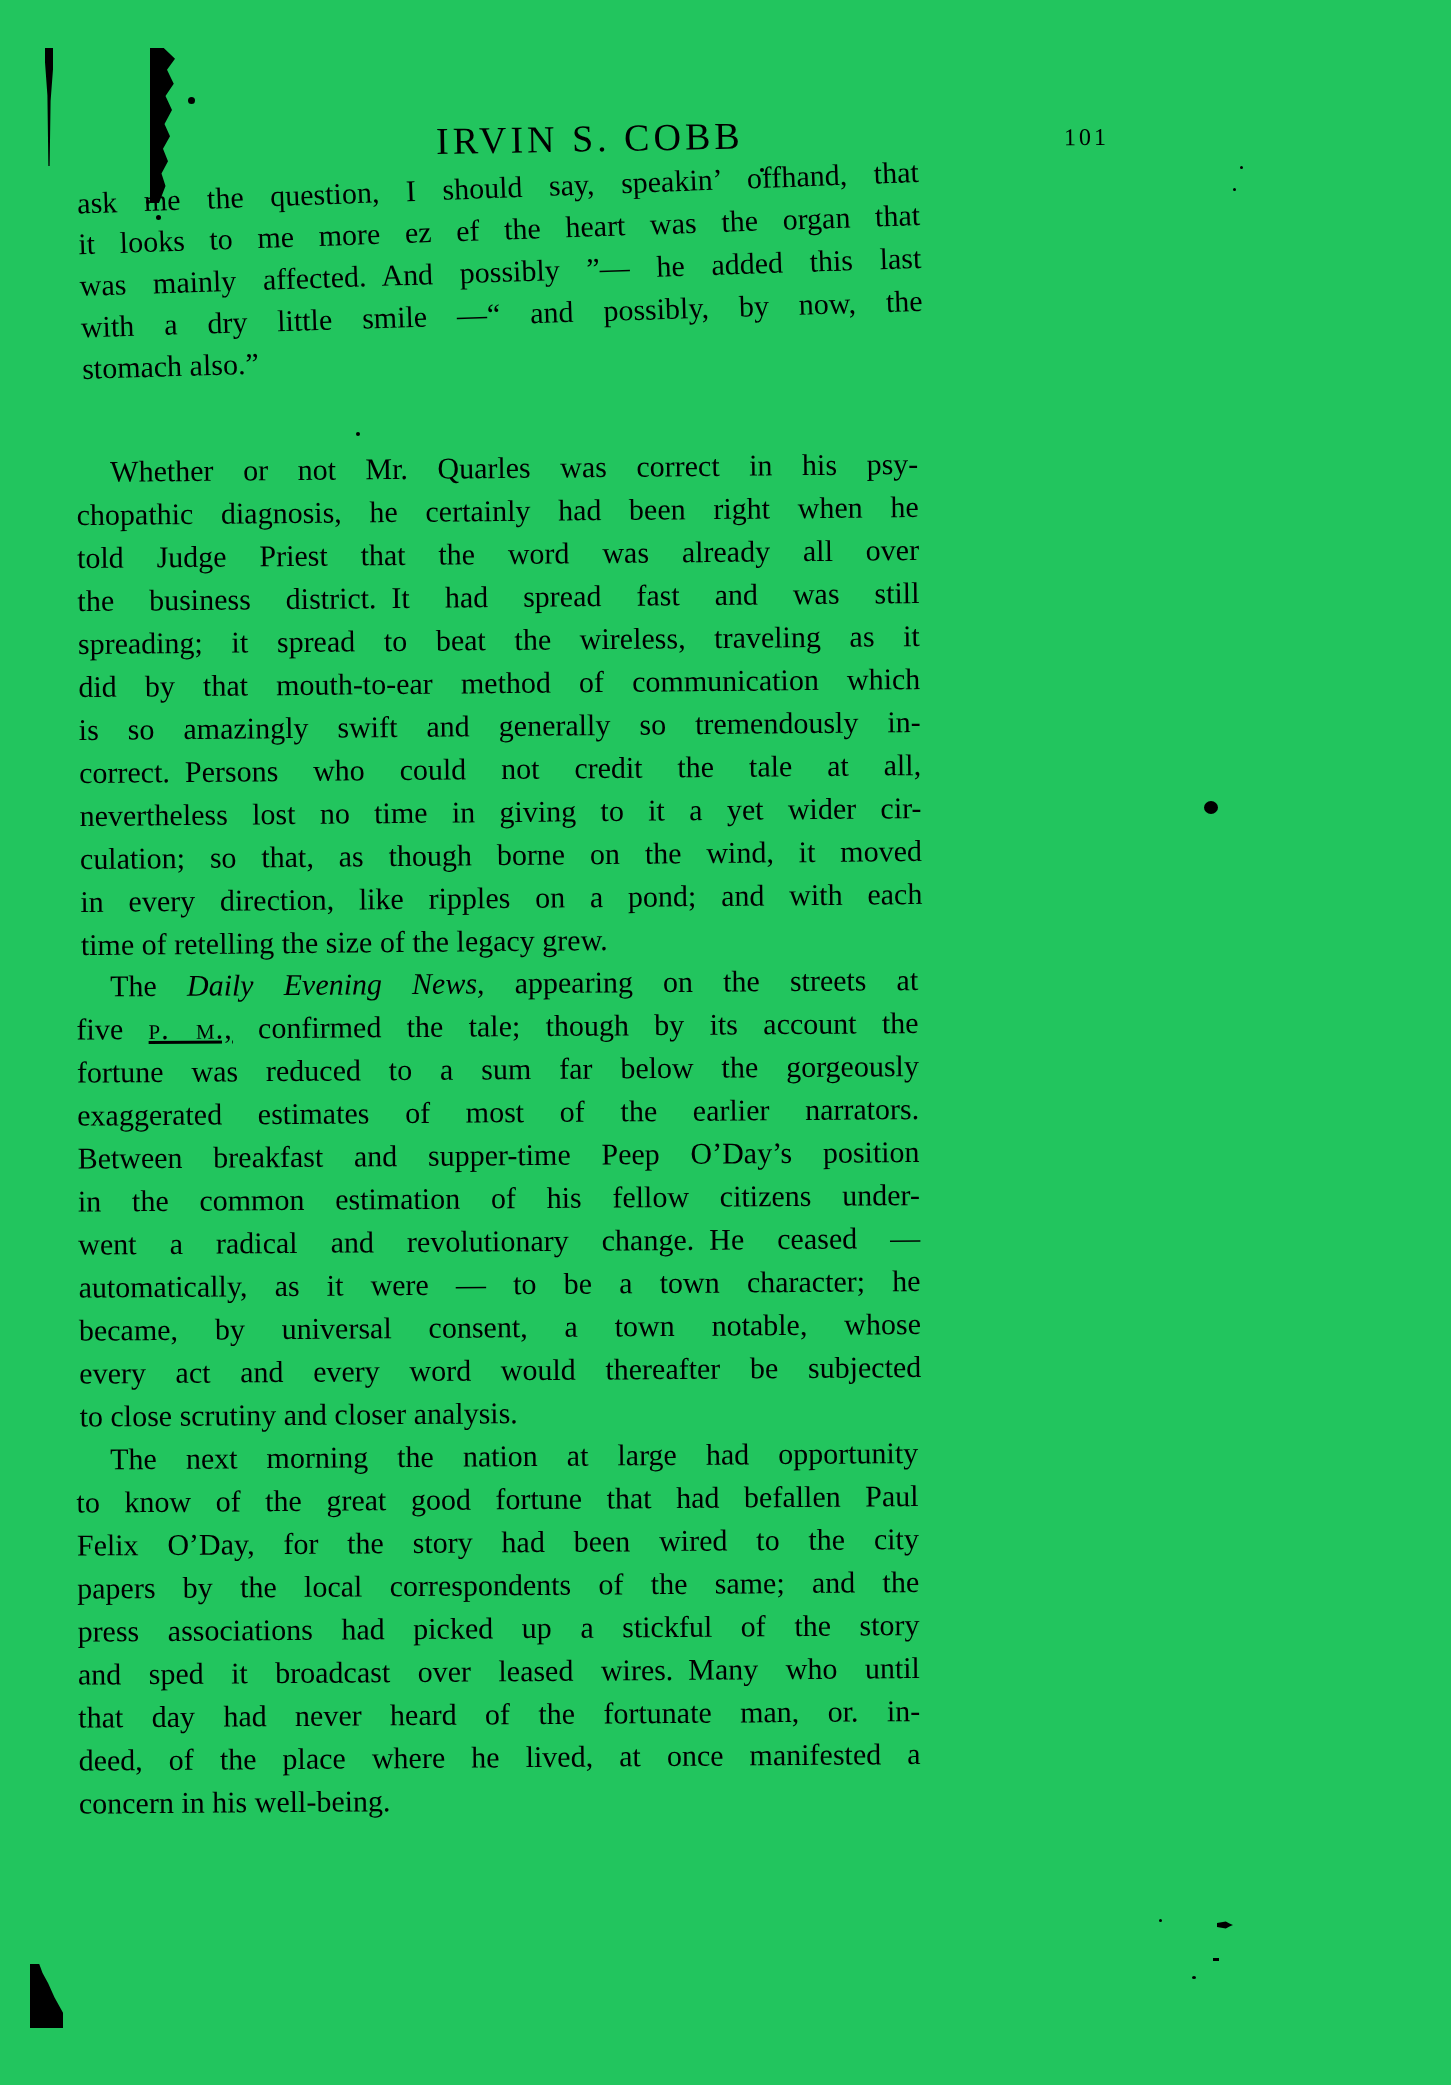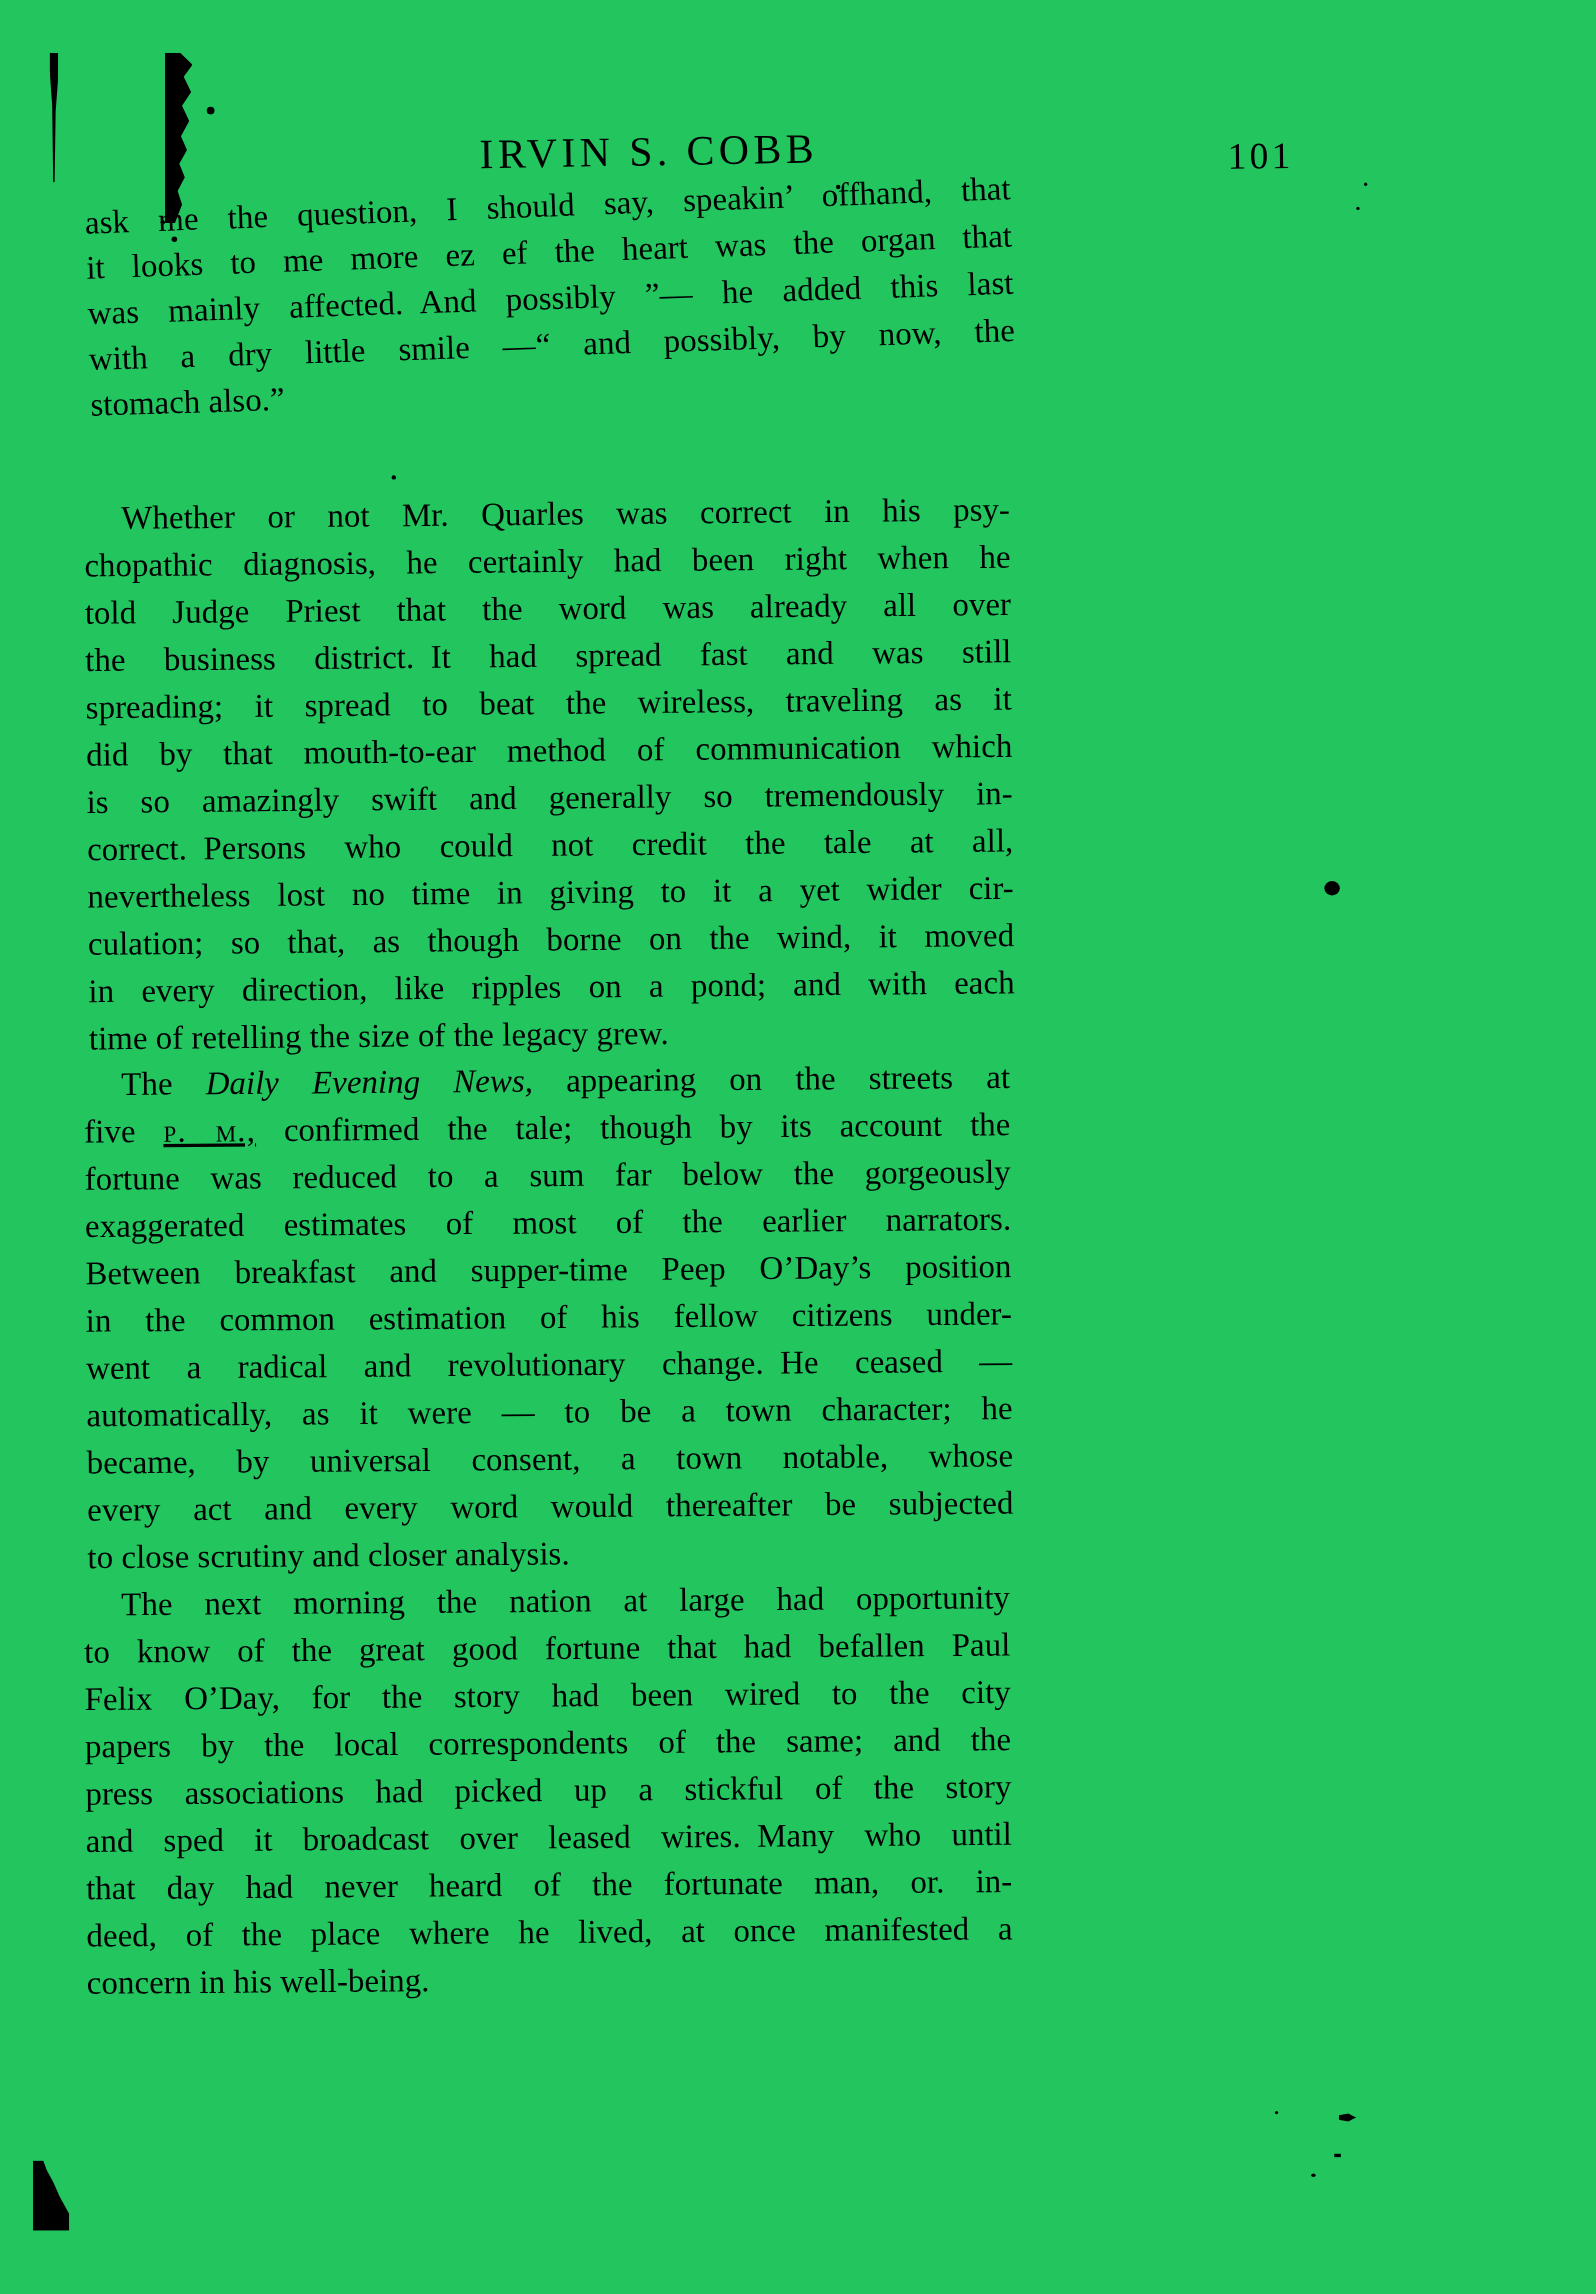--- a/index.html
+++ b/index.html
@@ -12,22 +12,22 @@
     color:#000;
     padding-left:34px;
   }
   
   .running-head{
     position:absolute;left:436px;top:116px;width:340px;
     font-size:38px;letter-spacing:4px;white-space:nowrap;
     transform:rotate(-1deg);
   }
   .folio{
-    position:absolute;left:1116px;top:124px;
-    font-size:34px;letter-spacing:3px;
+    position:absolute;left:1064px;top:124px;
+    font-size:24px;letter-spacing:3px;
     transform:rotate(-0.6deg);
   }
   
   .page-body{
     position:absolute;left:76px;top:150px;width:842px;
     font-size:30px;
   }
   .paragraph{margin:0;}
   .line{
     line-height:43px;height:43px;

